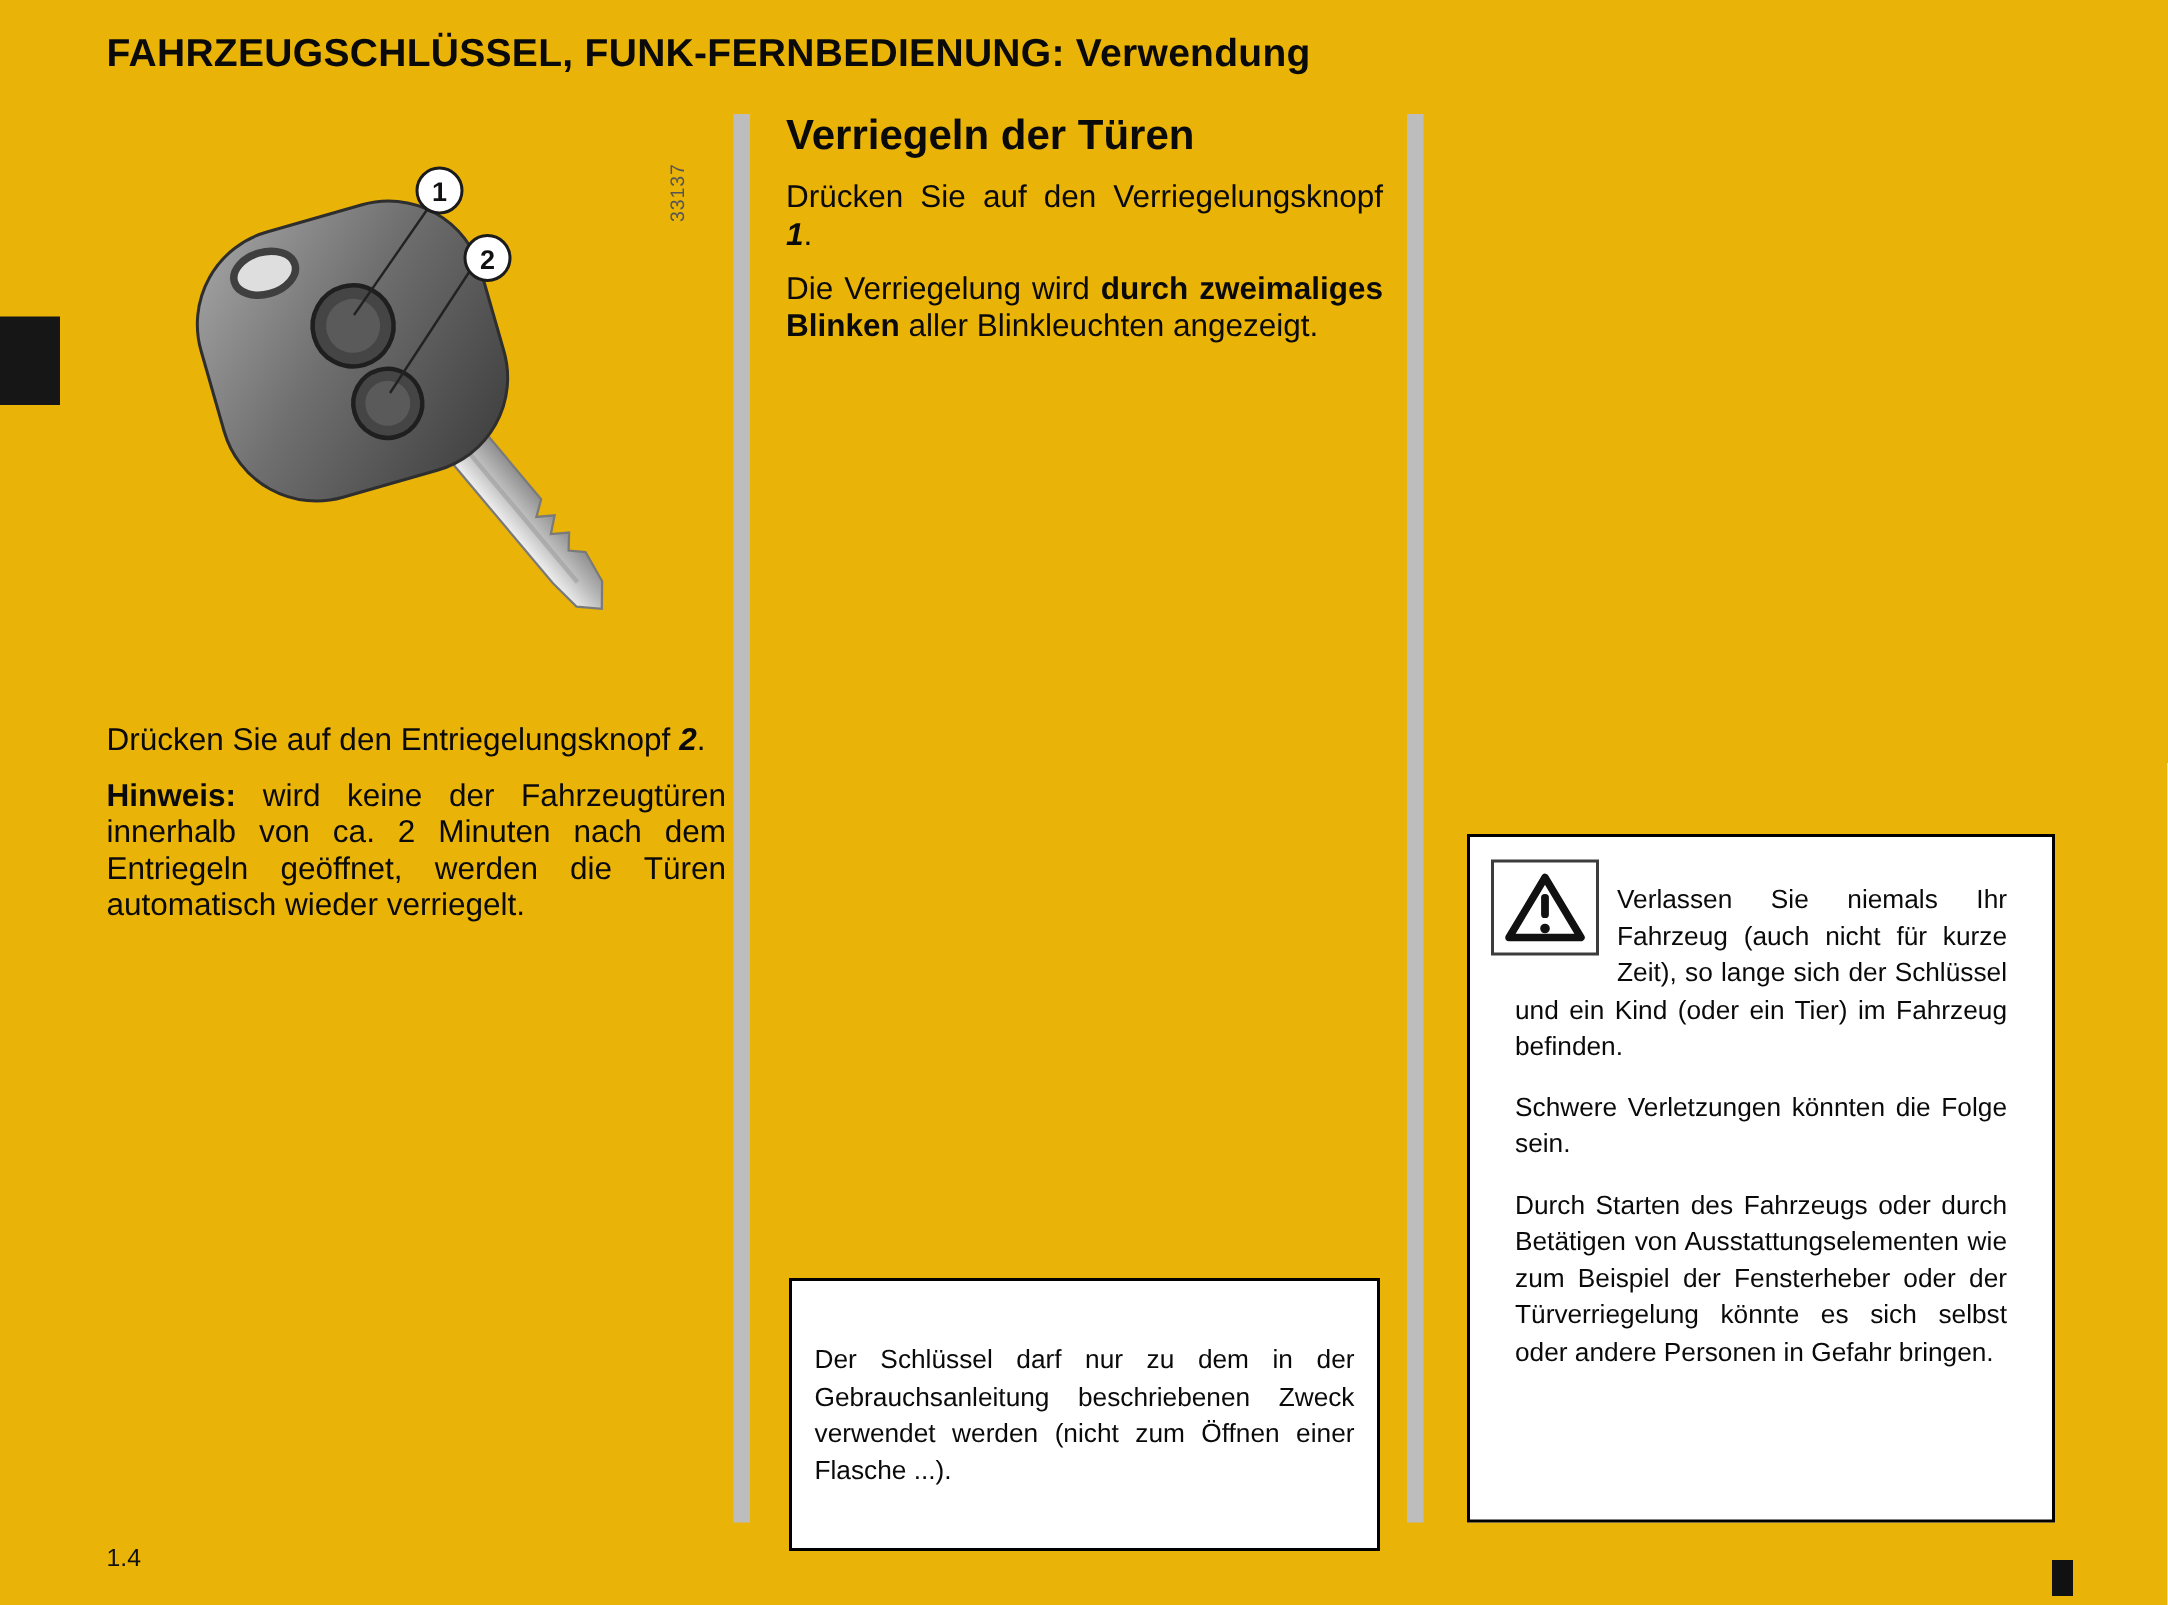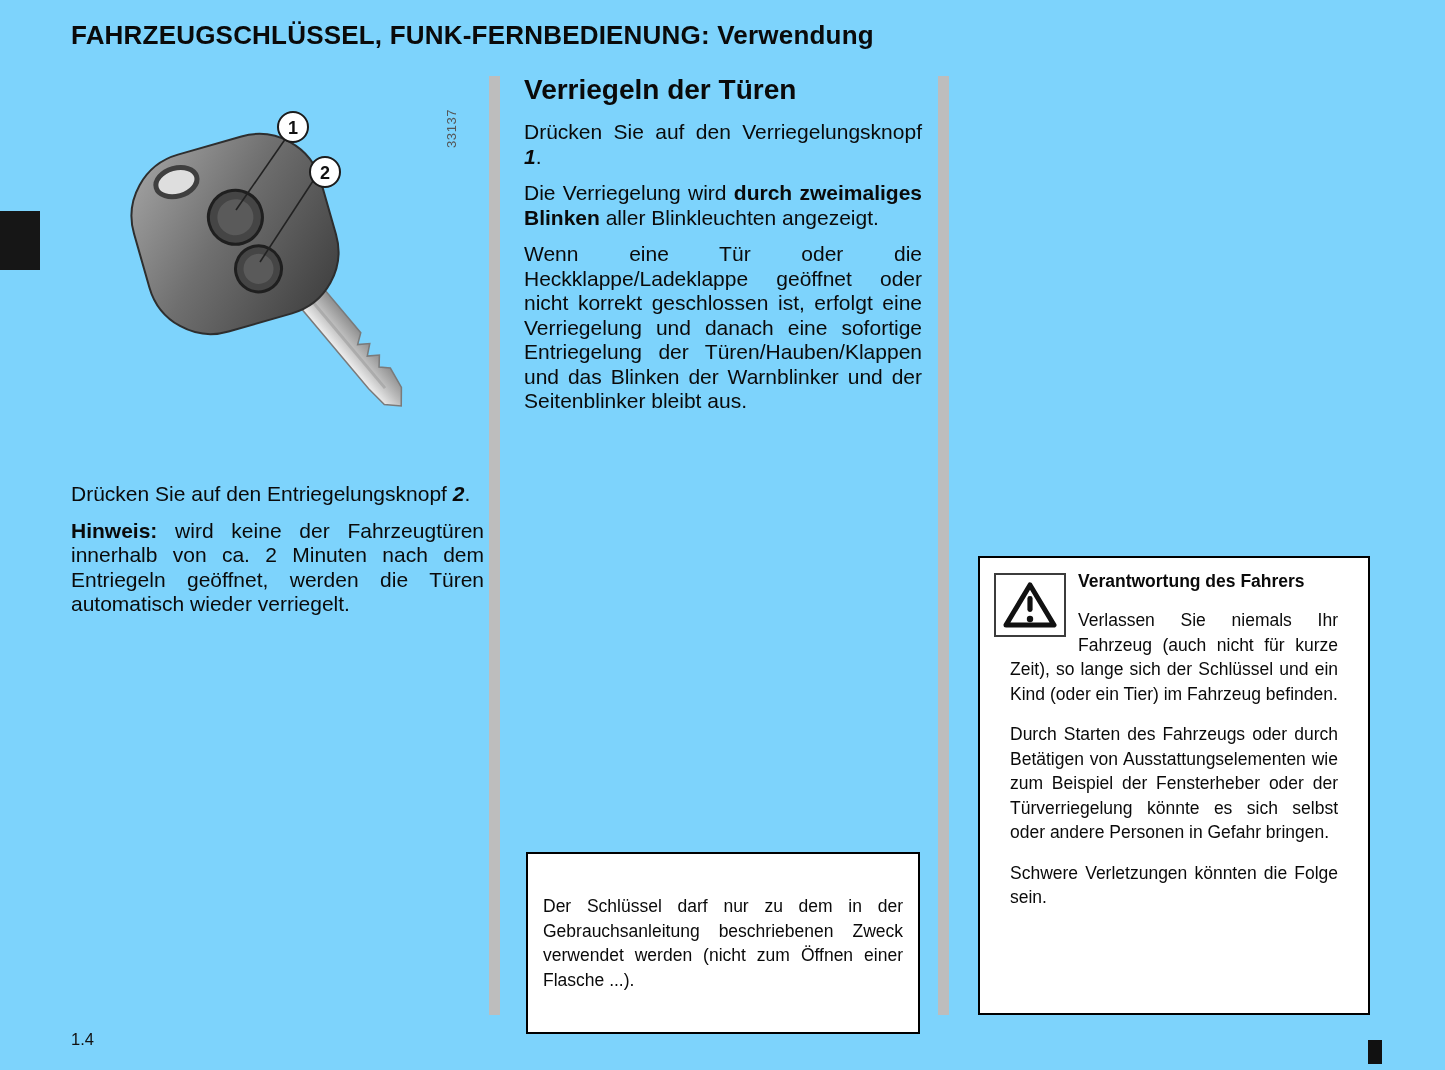--- a/index.html
+++ b/index.html
@@ -1,16 +1,16 @@
 <!DOCTYPE html>
 <html><head>
 <meta charset="utf-8">
 <style>
   html,body{margin:0;padding:0;background:#ffffff;}
-  .page{position:relative;width:1445px;height:1070px;background:#7dd3fc;
+  .page{position:relative;width:1445px;height:1070px;background:#eab308;
         font-family:"Liberation Sans","DejaVu Sans",sans-serif;color:#0a0a0a;overflow:hidden;}
   .page-title{position:absolute;left:71px;top:20px;margin:0;font-size:26px;font-weight:700;
               letter-spacing:0.2px;color:#0a0a0a;white-space:nowrap;}
   .edge-tab{position:absolute;left:0;top:211px;width:40px;height:59px;background:#161616;}
   .vbar{position:absolute;top:76px;width:11px;height:939px;background:#bdbdbd;}
   .vbar-left{left:489px;}
   .vbar-right{left:938px;}
   .figure-number{position:absolute;left:444px;top:148px;transform:rotate(-90deg);
                  transform-origin:0 0;font-size:13px;color:#555;letter-spacing:0.6px;white-space:nowrap;}
   .key-figure{position:absolute;left:90px;top:106px;}
@@ -86,37 +86,35 @@
 
   <div class="col left-col">
     <p><span>Drücken Sie auf den Entriegelungsknopf </span><span class="bi">2</span><span>.</span></p>
     <p><span class="bold">Hinweis:</span><span> wird keine der Fahrzeugtüren innerhalb von ca. 2 Minuten nach dem Entriegeln geöffnet, werden die Türen automatisch wieder verriegelt.</span></p>
   </div>
 
   <div class="col mid-col">
     <h2>Verriegeln der Türen</h2>
     <p><span>Drücken Sie auf den Verriegelungsknopf </span><span class="bi">1</span><span>.</span></p>
     <p><span>Die Verriegelung wird </span><span class="bold">durch zweimaliges Blinken</span><span> aller Blinkleuchten angezeigt.</span></p>
-    <p>Wenn eine Tür oder die Heckklappe/Ladeklappe geöffnet oder nicht korrekt geschlossen ist, erfolgt eine Verriegelung und danach eine sofortige Entriegelung der Türen/Hauben/Klappen und das Blinken der Warnblinker und der Seitenblinker bleibt aus.</p>
   </div>
 
   <div class="note-box">
     <p>Der Schlüssel darf nur zu dem in der Gebrauchsanleitung beschriebenen Zweck verwendet werden (nicht zum Öffnen einer Flasche ...).</p>
   </div>
 
   <div class="warning-box">
     <div class="warn-icon-frame">
       <svg width="54" height="48" viewBox="0 0 54 48">
         <path d="M27 4 L51 44 L3 44 Z" fill="#ffffff" stroke="#111111" stroke-width="5" stroke-linejoin="round"></path>
         <rect x="24.4" y="15" width="5.2" height="16" rx="2.4" fill="#111111"></rect>
         <circle cx="27" cy="38" r="3.2" fill="#111111"></circle>
       </svg>
     </div>
-    <h3>Verantwortung des Fahrers</h3>
     <p>Verlassen Sie niemals Ihr Fahrzeug (auch nicht für kurze Zeit), so lange sich der Schlüssel und ein Kind (oder ein Tier) im Fahrzeug befinden.</p>
+    <p>Schwere Verletzungen könnten die Folge sein.</p>
     <p>Durch Starten des Fahrzeugs oder durch Betätigen von Ausstattungselementen wie zum Beispiel der Fensterheber oder der Türverriegelung könnte es sich selbst oder andere Personen in Gefahr bringen.</p>
-    <p>Schwere Verletzungen könnten die Folge sein.</p>
   </div>
 
   <div class="page-number">1.4</div>
   <div class="corner-mark"></div>
 
 </div>
 
 </body></html>

